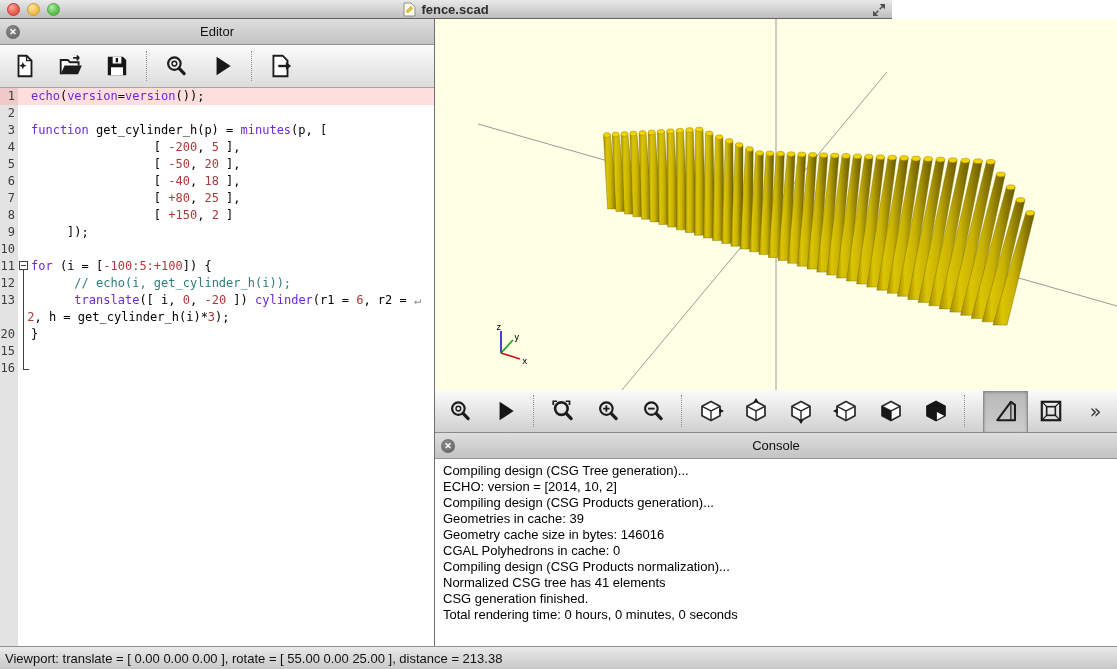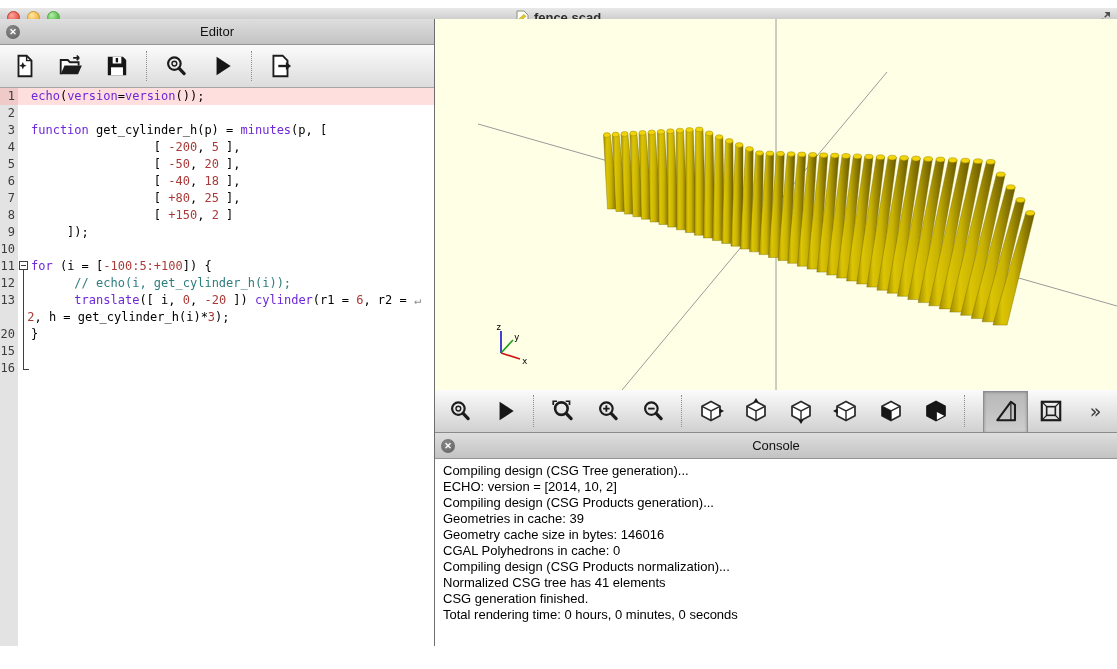--- a/index.html
+++ b/index.html
@@ -1,21 +1,21 @@
 <!DOCTYPE html>
 <html><head>
 <meta charset="utf-8">
 <style>
   html,body{margin:0;padding:0;background:#444;}
   *{box-sizing:border-box;}
   #win{position:relative;width:1117px;height:669px;background:#fff;overflow:hidden;
        font-family:"Liberation Sans",sans-serif;-webkit-font-smoothing:antialiased;}
 
   
-  .titlebar{position:absolute;left:0;top:8px;width:1117px;height:19px;
+  .titlebar{position:absolute;left:0;top:0;width:892px;height:19px;
     background:linear-gradient(#e9e9e9,#bdbdbd);border-bottom:1px solid #636363;}
   .tl-group{position:absolute;left:7px;top:3px;display:flex;gap:7px;}
   .tl{width:13px;height:13px;border-radius:50%;}
   .tl.red{background:radial-gradient(circle at 35% 30%,#ffa59e,#ec6255 55%,#d6453a);border:1px solid #b73b32;}
   .tl.yellow{background:radial-gradient(circle at 35% 30%,#ffe6a8,#f5bf4f 55%,#e8a83a);border:1px solid #c79b38;}
   .tl.green{background:radial-gradient(circle at 35% 30%,#b6ecae,#61c454 55%,#47a93c);border:1px solid #57a34b;}
   .title-center{position:absolute;left:0;right:0;top:0;height:19px;display:flex;
     align-items:center;justify-content:center;gap:5px;font-size:13px;font-weight:bold;color:#2d2d2d;}
   .fs-btn{position:absolute;right:5px;top:2px;width:16px;height:16px;}
 
@@ -480,13 +480,16 @@
       <div class="cline">Compiling design (CSG Products generation)...</div>
       <div class="cline">Geometries in cache: 39</div>
       <div class="cline">Geometry cache size in bytes: 146016</div>
       <div class="cline">CGAL Polyhedrons in cache: 0</div>
       <div class="cline">Compiling design (CSG Products normalization)...</div>
       <div class="cline">Normalized CSG tree has 41 elements</div>
       <div class="cline">CSG generation finished.</div>
       <div class="cline">Total rendering time: 0 hours, 0 minutes, 0 seconds</div>
     </div>
 
+  <div class="statusbar">
+    <span>Viewport: translate = [ 0.00 0.00 0.00 ], rotate = [ 55.00 0.00 25.00 ], distance = 213.38</span>
+  </div>
 </div>
 
 </body></html>

